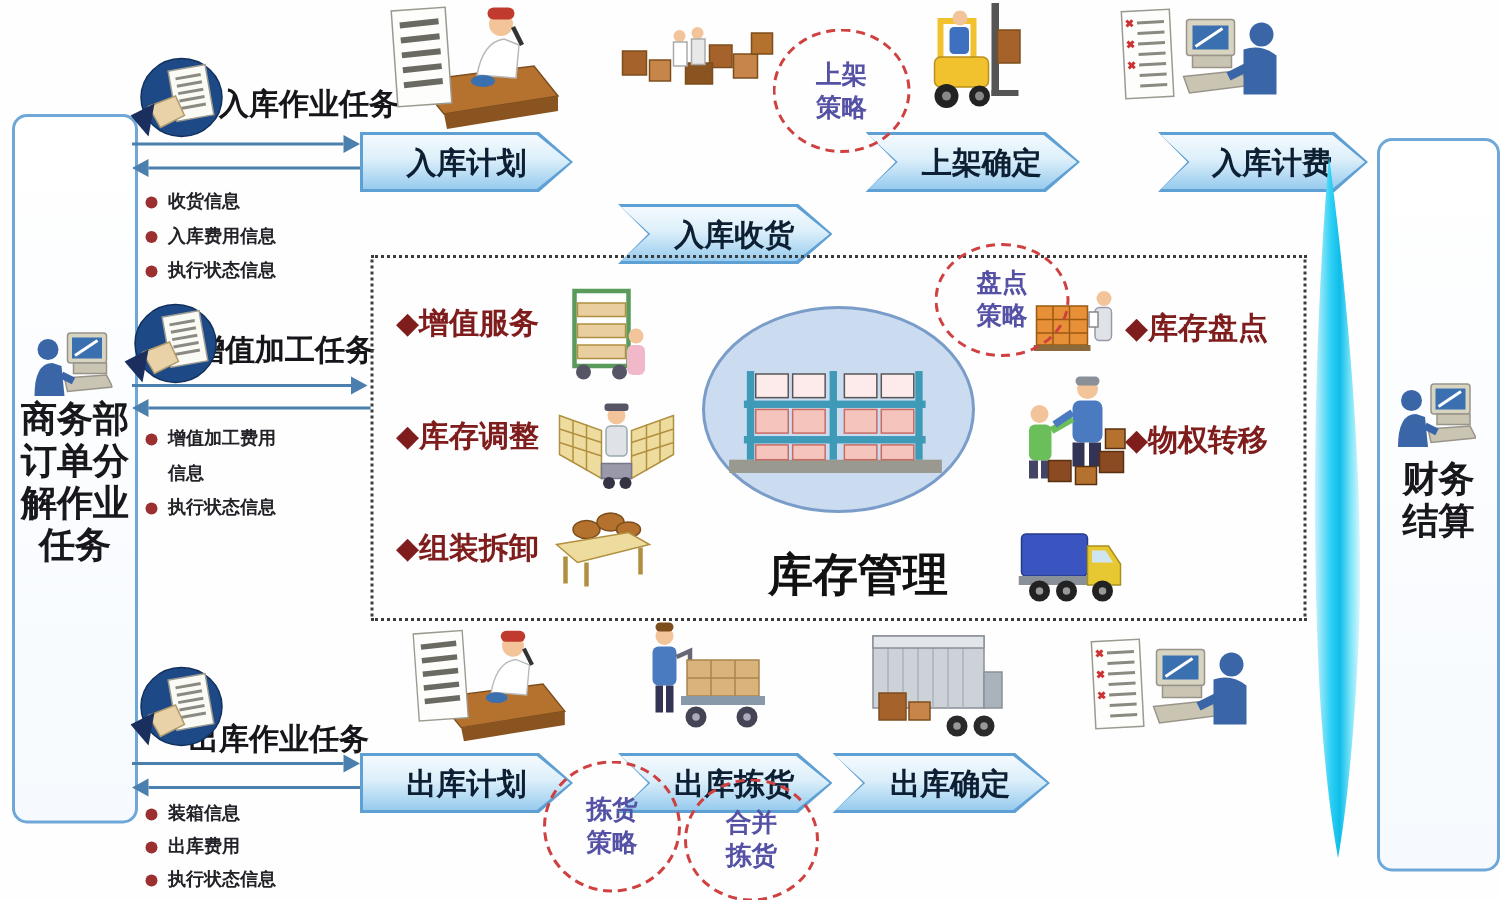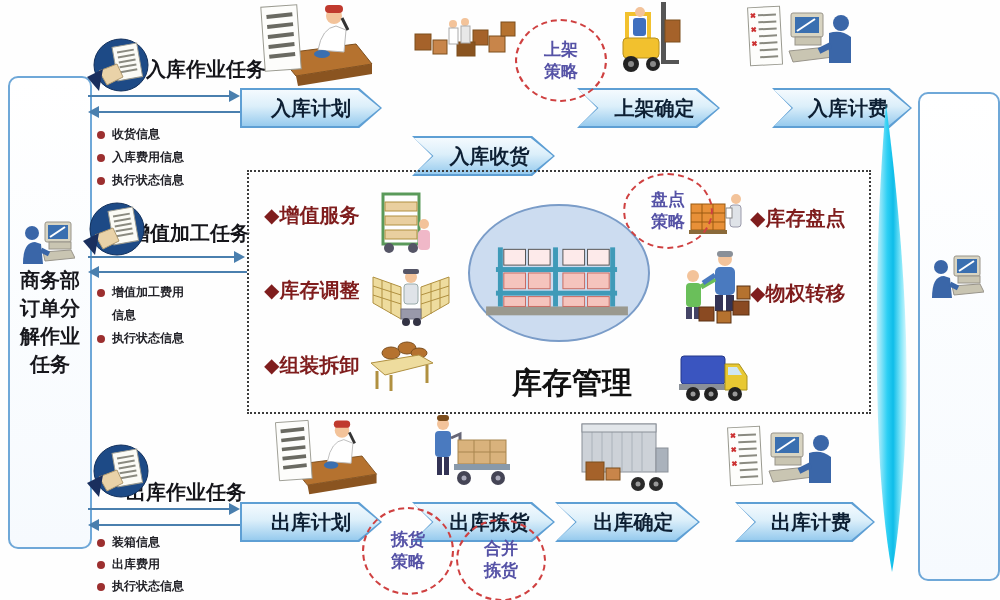--- a/index.html
+++ b/index.html
@@ -3,21 +3,21 @@
 <meta charset="utf-8">
 <style>
   html,body{margin:0;padding:0;background:#fff;}
   .canvas{position:relative;width:1000px;height:600px;background:#fefefe;overflow:hidden;
           font-family:"Liberation Sans","DejaVu Sans",sans-serif;color:#1c1c1c;}
   .abs{position:absolute;}
   
   .panel{position:absolute;border:2px solid #6fa8d8;border-radius:10px;
          background:linear-gradient(180deg,#ffffff 0%,#f6fafe 100%);}
   .panel-lines{position:absolute;left:0;width:100%;text-align:center;font-weight:bold;
-               font-size:20px;line-height:28px;color:#17171c;}
+               font-size:24px;line-height:28px;color:#17171c;}
   
   .parrow{position:absolute;width:142px;height:40px;}
   .parrow .bg{position:absolute;inset:0;background:#5e9fd4;}
   .parrow .fg{position:absolute;inset:2px;background:linear-gradient(180deg,#f4fafe 0%,#dceffa 45%,#97cbee 100%);}
   .clip-flat{clip-path:polygon(0% 0%,84% 0%,100% 50%,84% 100%,0% 100%);}
   .clip-chev{clip-path:polygon(0% 0%,84% 0%,100% 50%,84% 100%,0% 100%,14% 50%);}
   .parrow .label{position:absolute;inset:0;display:flex;align-items:center;justify-content:center;
                  font-weight:bold;font-size:20px;color:#0d1f33;}
   .parrow.chev .label{padding-left:12px;}
   
@@ -72,20 +72,24 @@
     <svg class="abs" style="left:10px;top:160px;" width="54" height="46" viewBox="0 0 54 46">
       <circle cx="11" cy="13" r="7" fill="#3a66a8"></circle>
       <path d="M2,44 Q2,22 14,22 L20,24 L22,44 Z" fill="#3a66a8"></path>
       <rect x="24" y="2" width="26" height="20" rx="2" fill="#d8d4c2" stroke="#98948a"></rect>
       <rect x="27" y="5" width="20" height="14" fill="#3a6fb0"></rect>
       <line x1="29" y1="17" x2="44" y2="7" stroke="#fff" stroke-width="2"></line>
       <rect x="28" y="22" width="22" height="7" fill="#c9c5b2" stroke="#98948a"></rect>
       <polygon points="22,32 50,30 54,38 24,41" fill="#c9c5b2" stroke="#98948a"></polygon>
       <path d="M20,30 L28,34" stroke="#3a66a8" stroke-width="5"></path>
     </svg>
+    <div class="panel-lines" style="top:212px;">
+      <div>财务</div>
+      <div>结算</div>
+    </div>
   </div>
 
   <svg class="abs" style="left:868px;top:100px;z-index:2;" width="48" height="478" viewBox="0 0 48 478">
     <defs>
       <linearGradient id="beamg" x1="0" y1="0" x2="1" y2="0">
         <stop offset="0" stop-color="#c9f2fc"></stop>
           <stop offset="0.35" stop-color="#2fd0f4"></stop>
         <stop offset="0.55" stop-color="#0fbde9"></stop>
           <stop offset="0.8" stop-color="#7fe5f8"></stop>
         <stop offset="1" stop-color="#d9f8fe"></stop>
@@ -122,25 +126,20 @@
   </div>
   <div class="parrow chev" style="left:412px;top:502px;width:143px;">
     <div class="bg clip-chev"></div>
     <div class="fg clip-chev"></div>
     <div class="label">出库拣货</div>
   </div>
   <div class="parrow chev" style="left:555px;top:502px;width:145px;text-align:right;">
     <div class="bg clip-chev"></div>
     <div class="fg clip-chev"></div>
     <div class="label">出库确定</div>
-  </div>
-  <div class="parrow chev" style="left:735px;top:502px;width:140px;">
-    <div class="bg clip-chev"></div>
-    <div class="fg clip-chev"></div>
-    <div class="label">出库计费</div>
   </div>
 
   <svg class="icon-abs" style="left:87px;top:37px;" width="62" height="58" viewBox="0 0 62 58">
     <ellipse cx="34" cy="28" rx="27" ry="26" fill="#1d4a86" stroke="#12305c"></ellipse>
     <g transform="rotate(-10 40 26)">
       <rect x="28" y="8" width="25" height="34" fill="#fbfbf6" stroke="#9a9a90"></rect>
       <g stroke="#8a8a80" stroke-width="2">
           <line x1="32" y1="14" x2="49" y2="14"></line>
           <line x1="32" y1="19" x2="49" y2="19"></line>
           <line x1="32" y1="24" x2="49" y2="24"></line>
@@ -340,21 +339,21 @@
       <circle cx="56" cy="44" r="7" fill="#222"></circle>
     <circle cx="14" cy="44" r="2.5" fill="#999"></circle>
       <circle cx="32" cy="44" r="2.5" fill="#999"></circle>
       <circle cx="56" cy="44" r="2.5" fill="#999"></circle>
   </svg>
 
   <div class="strategy" style="left:515px;top:19px;width:88px;height:79px;">
     <span>上架</span>
     <span>策略</span>
   </div>
-  <div class="strategy" style="left:623px;top:173px;width:86px;height:72px;">
+  <div class="strategy" style="left:623px;top:162px;width:86px;height:72px;">
     <span>盘点</span>
     <span>策略</span>
   </div>
   <div class="strategy" style="left:362px;top:507px;width:88px;height:84px;">
     <span>拣货</span>
     <span>策略</span>
   </div>
   <div class="strategy" style="left:456px;top:519px;width:86px;height:78px;">
     <span>合并</span>
     <span>拣货</span>

